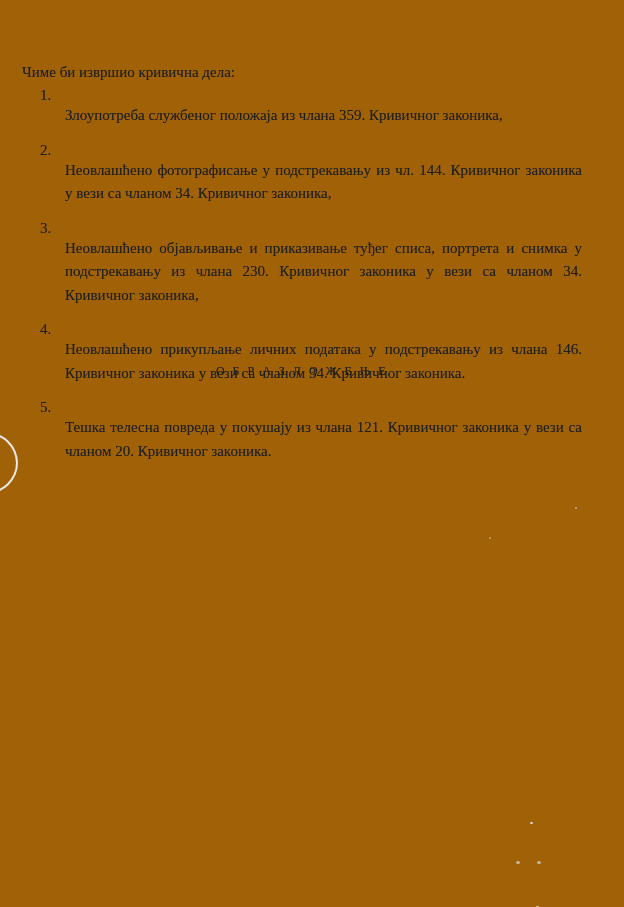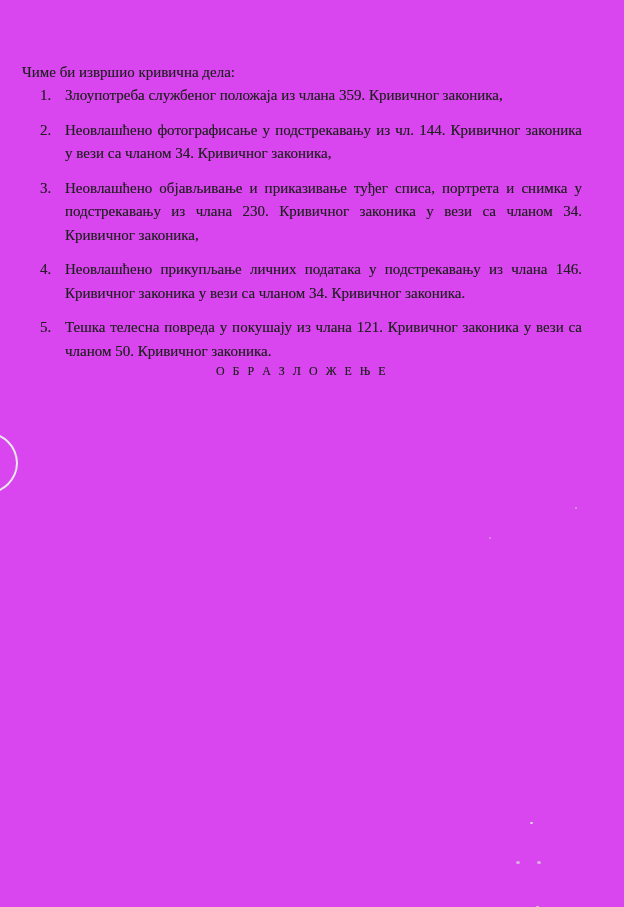--- a/index.html
+++ b/index.html
@@ -4,21 +4,21 @@
 <style>
   html, body {
     margin: 0;
     padding: 0;
     background: #ffffff;
   }
   .page {
     position: relative;
     width: 624px;
     height: 907px;
-    background: #d946ef;
+    background: #a16207;
     overflow: hidden;
     font-family: "Liberation Serif", "DejaVu Serif", serif;
     color: #1f1f1f;
   }
   
   .scan-text {
     text-shadow: 0 0 0.4px rgba(40,40,40,0.55);
   }
   .intro {
     position: absolute;
@@ -39,20 +39,21 @@
     font-size: 15px;
     line-height: 23.5px;
   }
   .offense-number {
     flex: 0 0 25px;
     text-align: left;
   }
   .offense-text {
     flex: 1 1 auto;
     text-align: justify;
+    margin-top: 20px;
   }
   .section-heading {
     position: absolute;
     left: 22px;
     width: 560px;
     top: 360px;
     text-align: center;
     font-size: 12px;
     letter-spacing: 2.5px;
     line-height: 23px;
@@ -105,21 +106,21 @@
       <span class="offense-text scan-text">Неовлашћено објављивање и приказивање туђег списа, портрета и снимка у подстрекавању из члана 230. Кривичног законика у вези са чланом 34. Кривичног законика,</span>
     </li>
 
     <li class="offense-item">
       <span class="offense-number scan-text">4.</span>
       <span class="offense-text scan-text">Неовлашћено прикупљање личних података у подстрекавању из члана 146. Кривичног законика у вези са чланом 34. Кривичног законика.</span>
     </li>
 
     <li class="offense-item">
       <span class="offense-number scan-text">5.</span>
-      <span class="offense-text scan-text">Тешка телесна повреда у покушају из члана 121. Кривичног законика у вези са чланом 50. Кривичног законика.</span>
+      <span class="offense-text scan-text">Тешка телесна повреда у покушају из члана 121. Кривичног законика у вези са чланом 20. Кривичног законика.</span>
     </li>
 
   </ol>
 
   <div class="section-heading scan-text">О Б Р А З Л О Ж Е Њ Е</div>
 
   <div class="scan-arc"></div>
 
   <div class="speckle s1"></div>
   <div class="speckle s2"></div>

